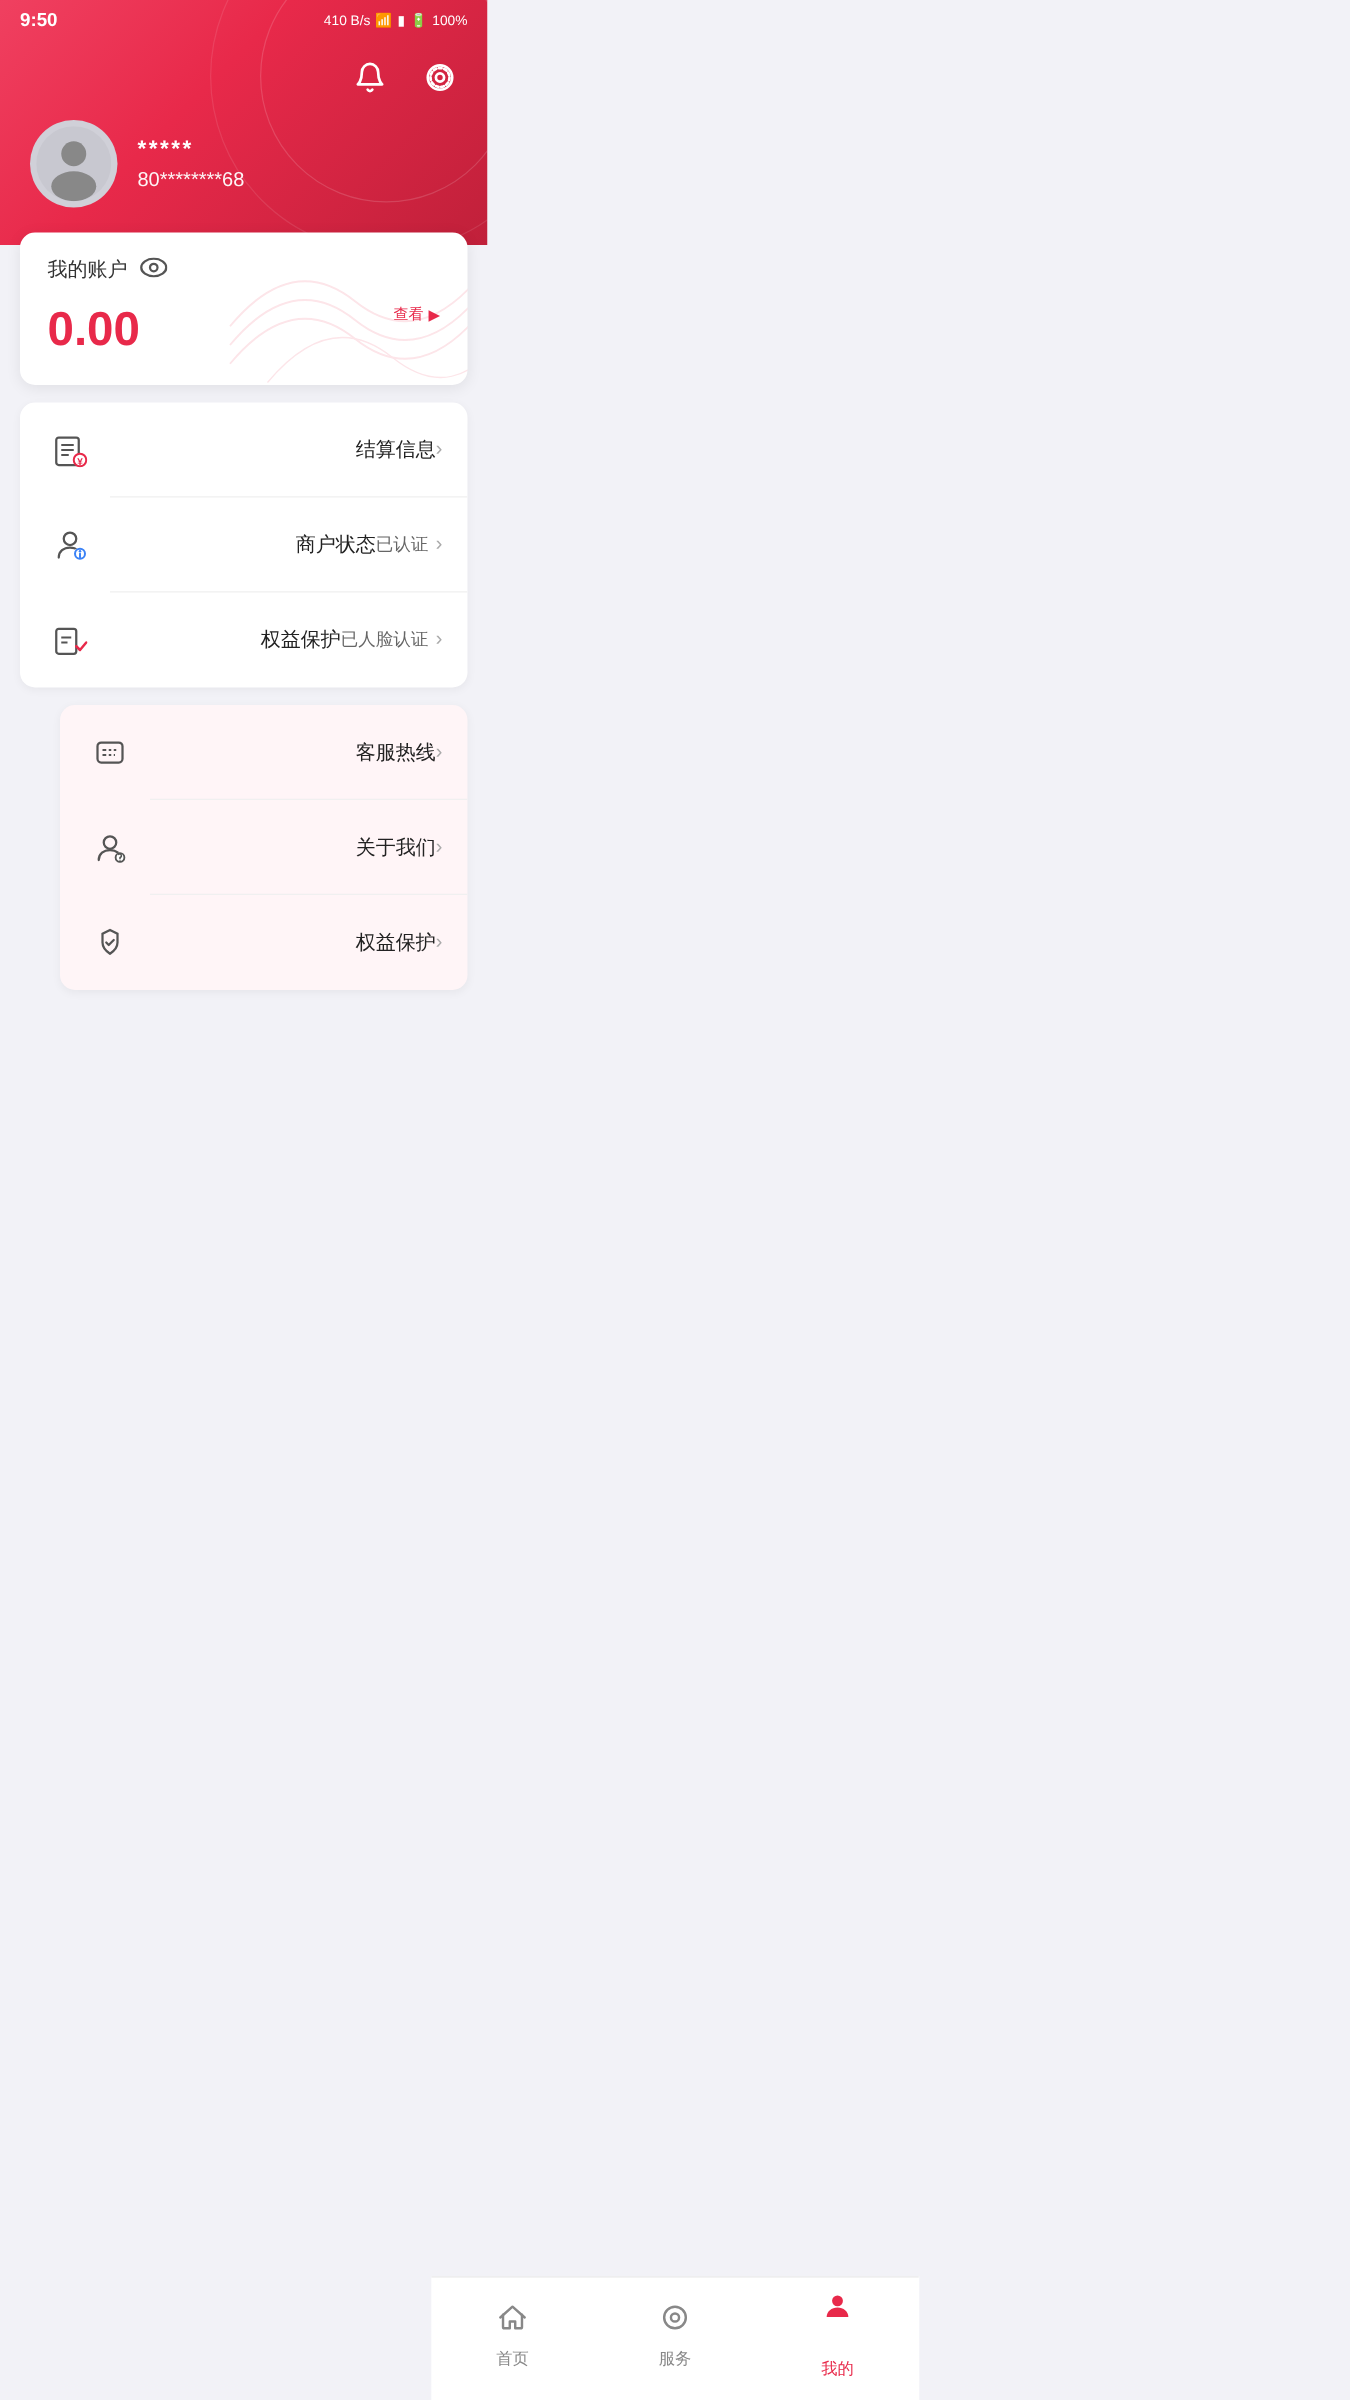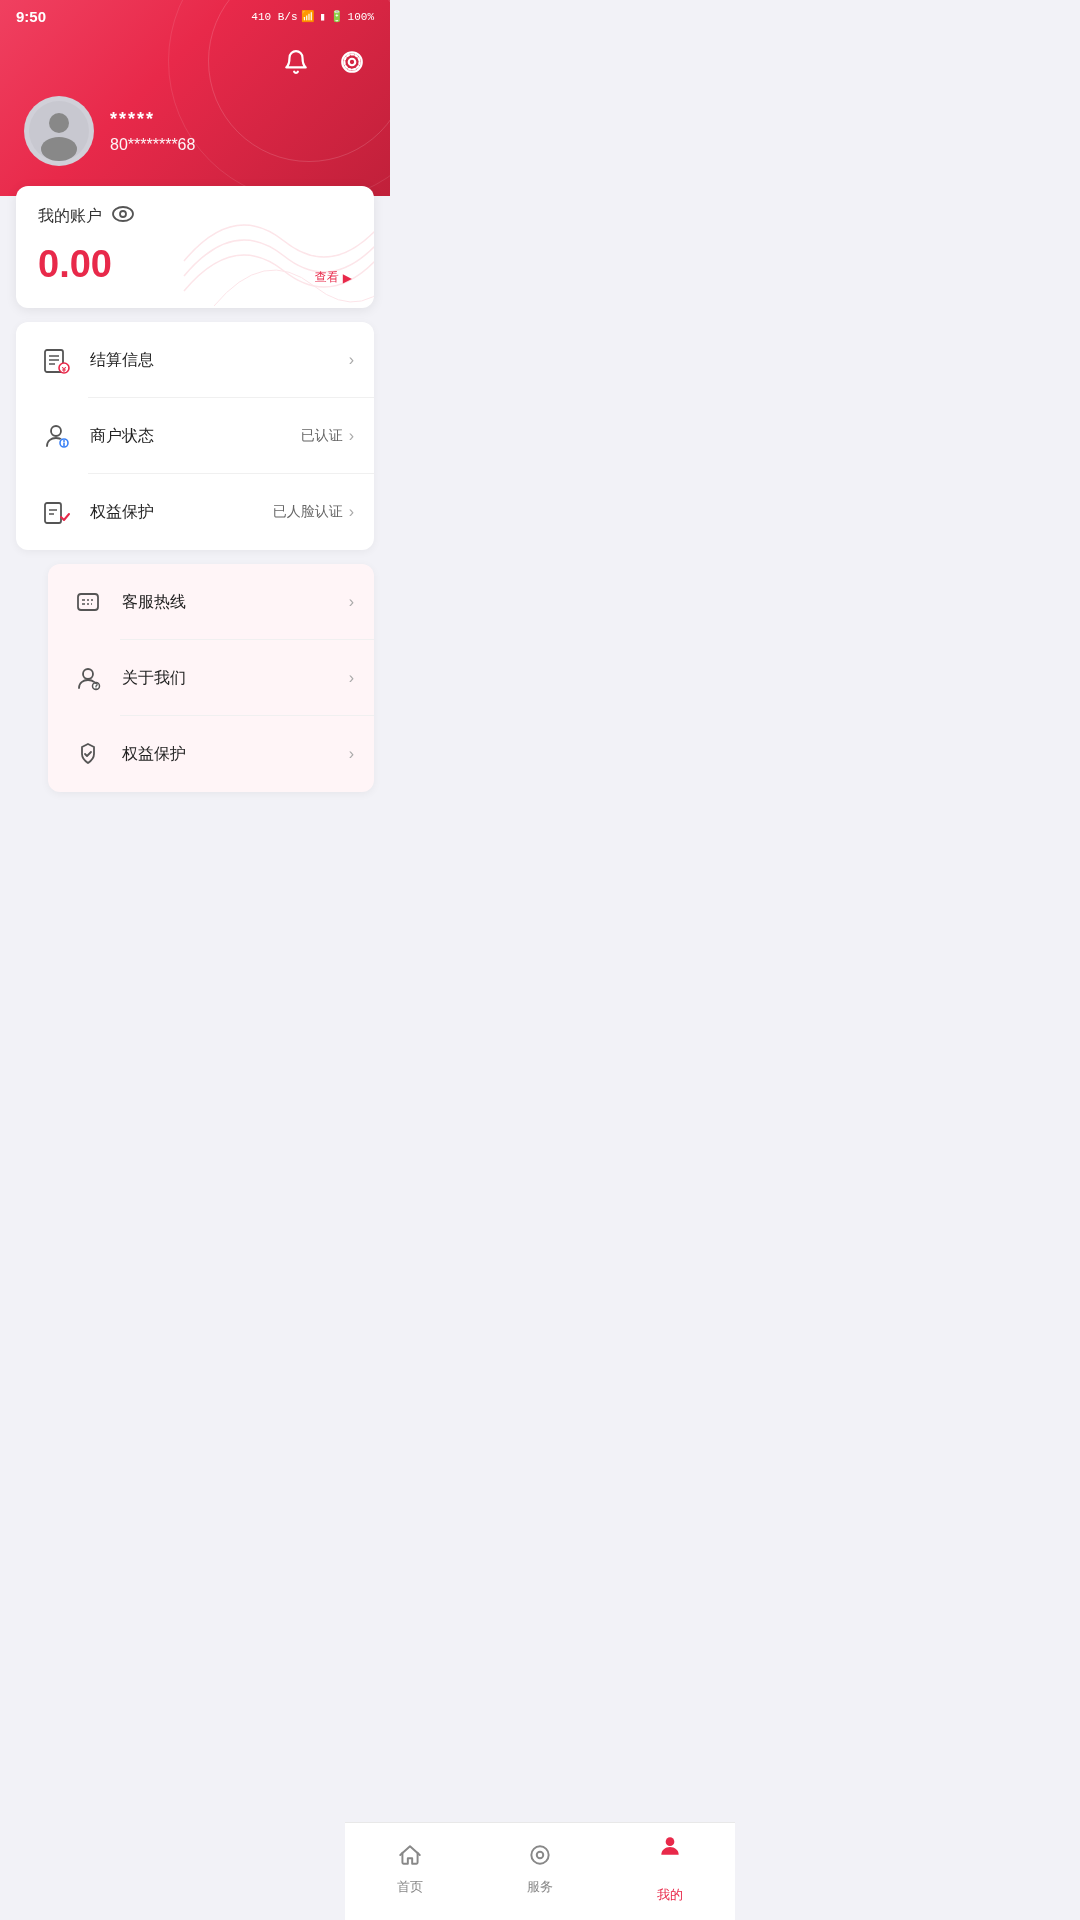--- a/index.html
+++ b/index.html
@@ -29,21 +29,20 @@
       font-size: 15px;
       font-weight: 600;
       color: white;
     }
     .status-icons {
       display: flex;
       align-items: center;
       gap: 4px;
       font-size: 11px;
       color: white;
-      font-family: Liberation Mono, monospace;
     }
     .status-icons span { font-size: 11px; }
 
     
     .header-bg {
       background: linear-gradient(135deg, #f04060 0%, #e8294a 40%, #c0203a 100%);
       padding: 0;
       padding-top: 36px;
       padding-bottom: 30px;
       position: relative;
@@ -150,21 +149,21 @@
       font-weight: 500;
     }
     .eye-icon {
       font-size: 18px;
       color: #555;
       cursor: pointer;
     }
 
     .account-balance-row {
       display: flex;
-      align-items: flex-end;
+      align-items: flex-start;
       justify-content: space-between;
     }
     .account-balance {
       font-size: 38px;
       font-weight: 700;
       color: #e8294a;
     }
     .view-btn {
       display: flex;
       align-items: center;
@@ -206,20 +205,21 @@
       flex-shrink: 0;
       font-size: 22px;
       color: #555;
     }
 
     .menu-title {
       flex: 1;
       font-size: 16px;
       color: #222;
       font-weight: 400;
+      text-align: right;
     }
     .menu-badge {
       font-size: 14px;
       color: #666;
       margin-right: 6px;
     }
     .chevron {
       font-size: 16px;
       color: #aaa;
     }

